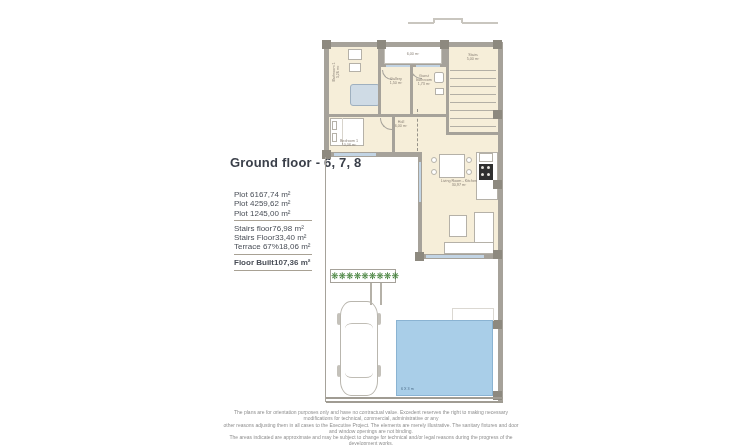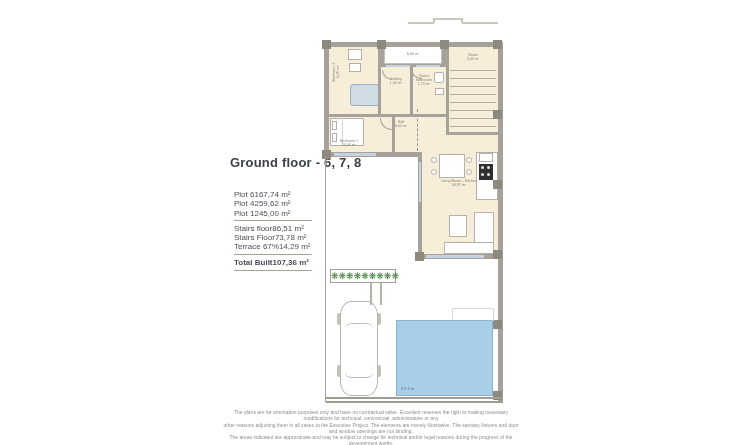--- a/index.html
+++ b/index.html
@@ -67,33 +67,33 @@
       <span>Plot 4</span>
       <span>259,62 m²</span>
     </div>
     <div class="mrow">
       <span>Plot 1</span>
       <span>245,00 m²</span>
     </div>
     <hr class="msep">
     <div class="mrow">
       <span>Stairs floor</span>
-      <span>86,51 m²</span>
+      <span>76,98 m²</span>
     </div>
     <div class="mrow">
       <span>Stairs Floor</span>
-      <span>73,78 m²</span>
+      <span>33,40 m²</span>
     </div>
     <div class="mrow">
       <span>Terrace 67%</span>
-      <span>14,29 m²</span>
+      <span>18,06 m²</span>
     </div>
     <hr class="msep">
     <div class="mrow mtotal">
-      <span>Total Built</span>
+      <span>Floor Built</span>
       <span>107,36 m²</span>
     </div>
     <hr class="msep">
   </div>
 
   <div id="plan">
 
     <div class="dim" style="left:86px;top:8px;width:26px;height:1.5px;"></div>
     <div class="dim" style="left:111px;top:4px;width:1.5px;height:5px;"></div>
     <div class="dim" style="left:112px;top:4px;width:28px;height:1.5px;"></div>

